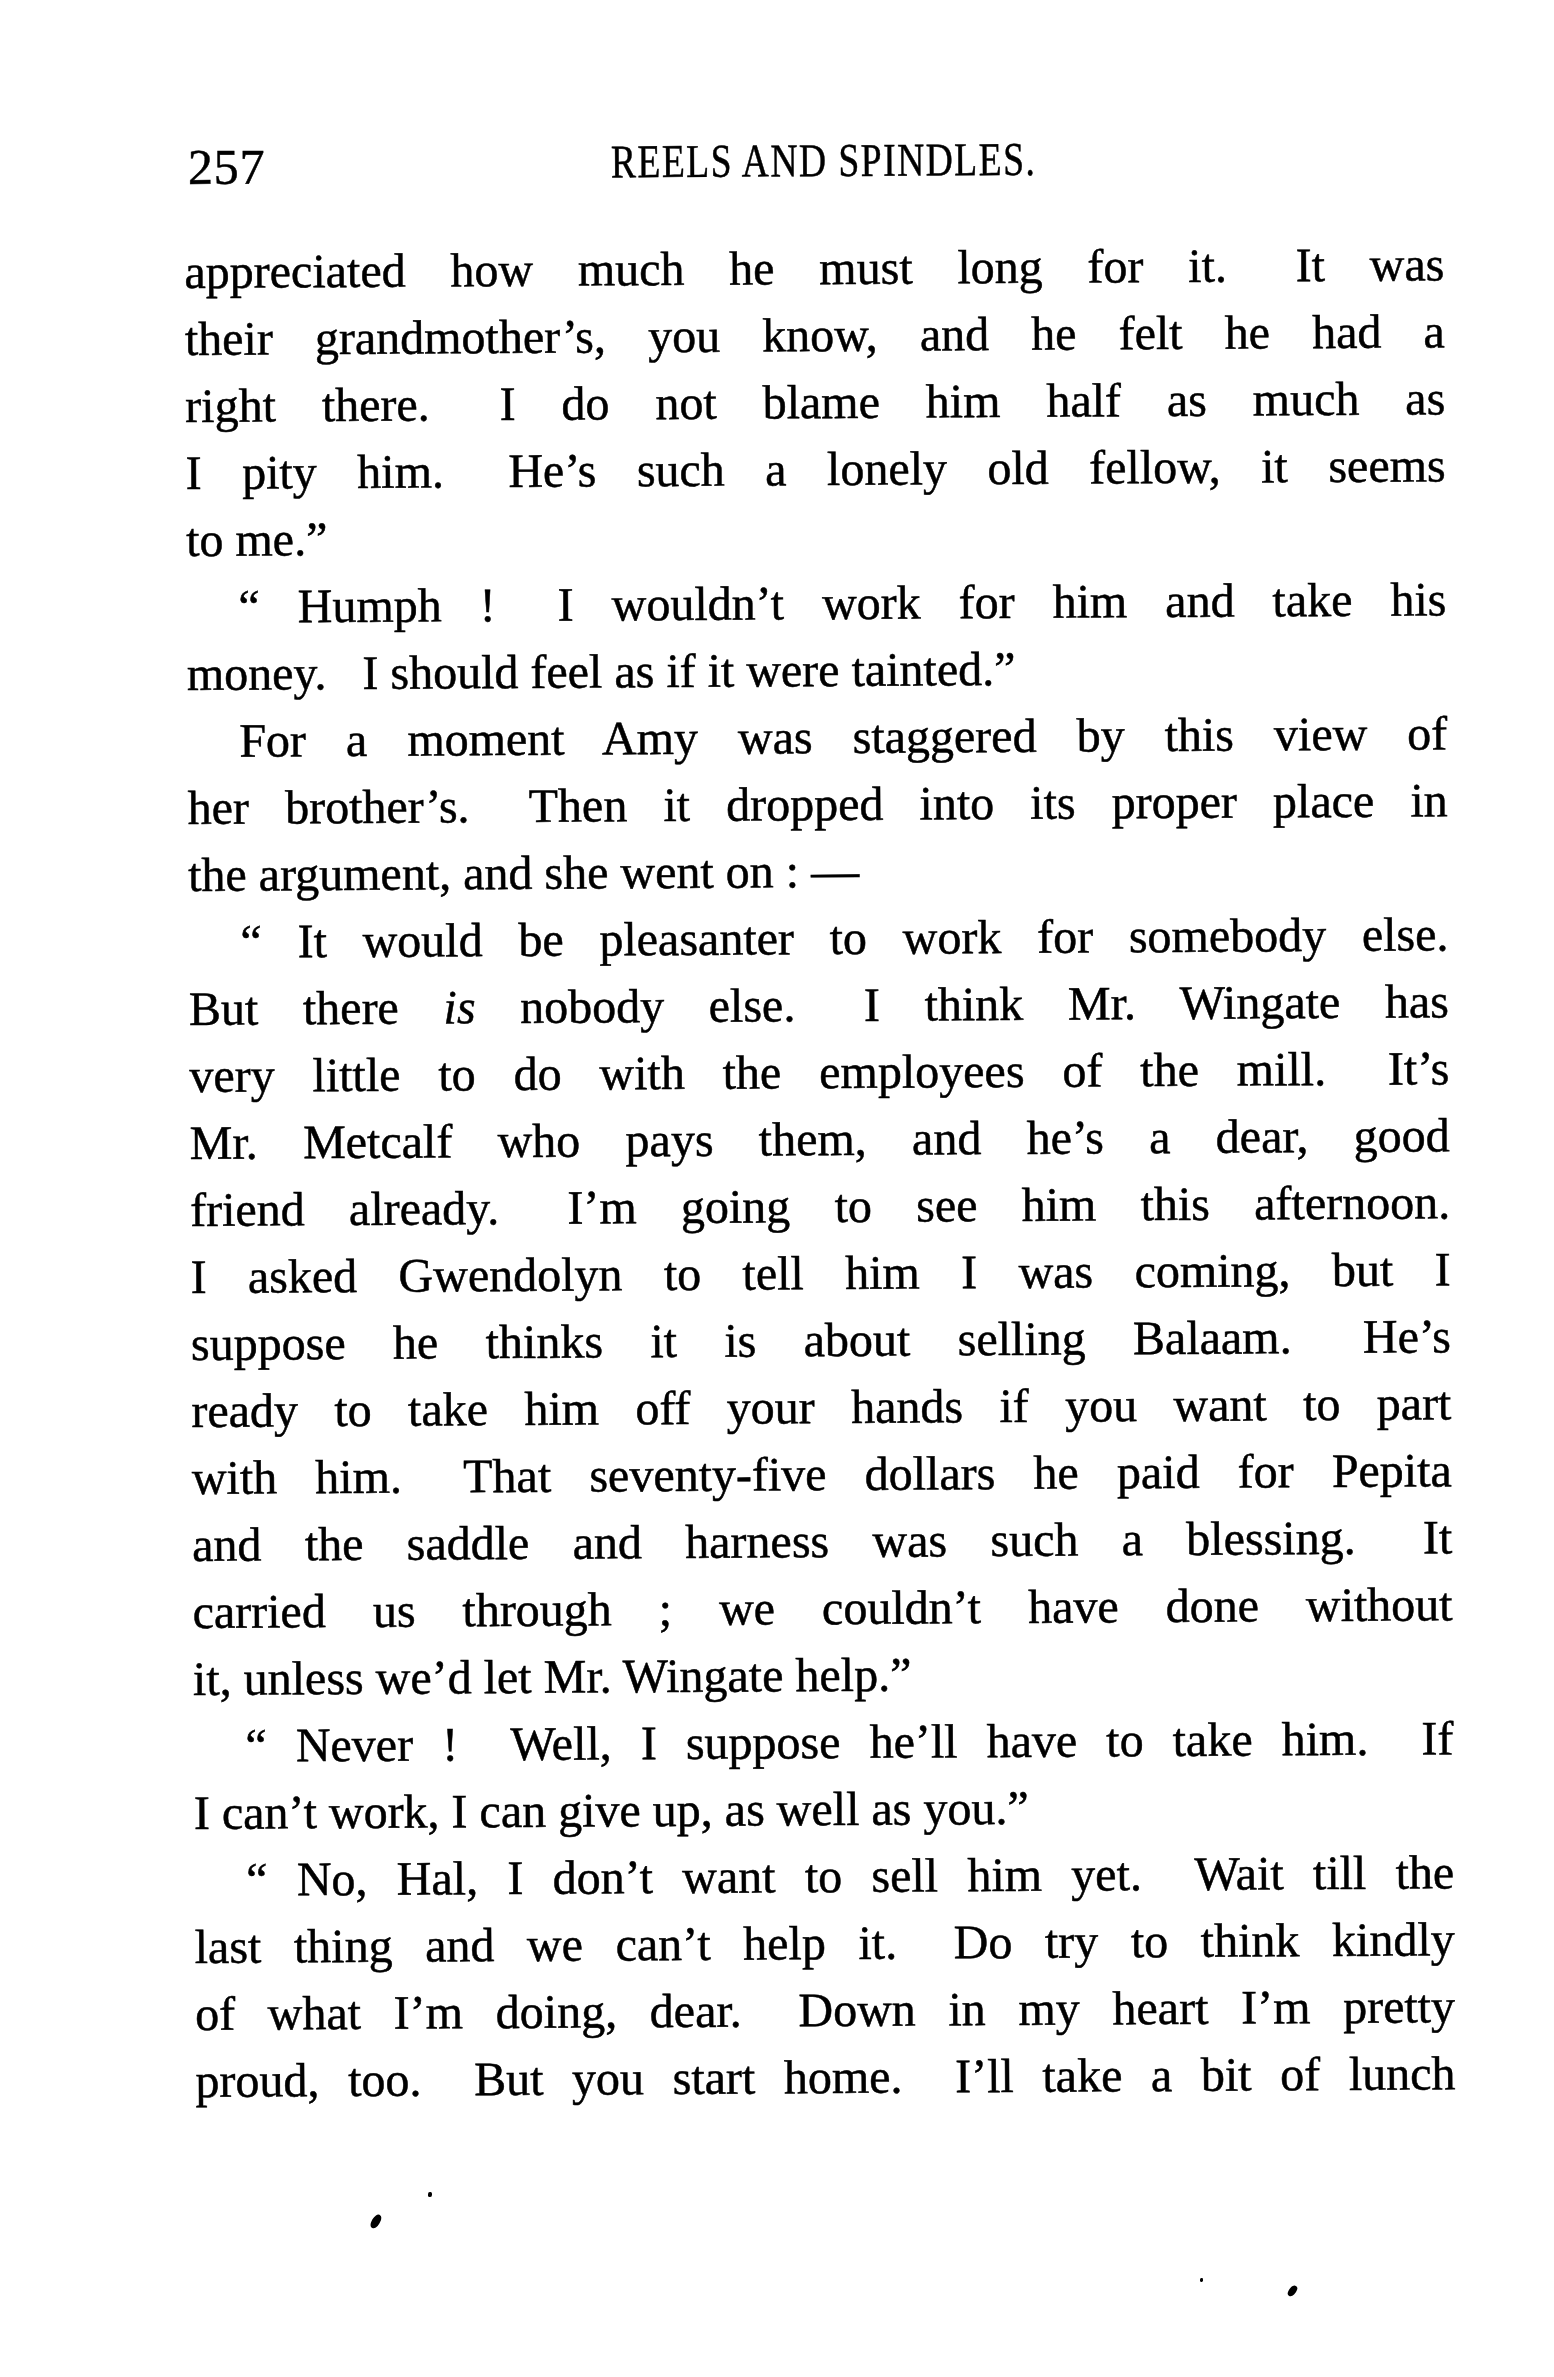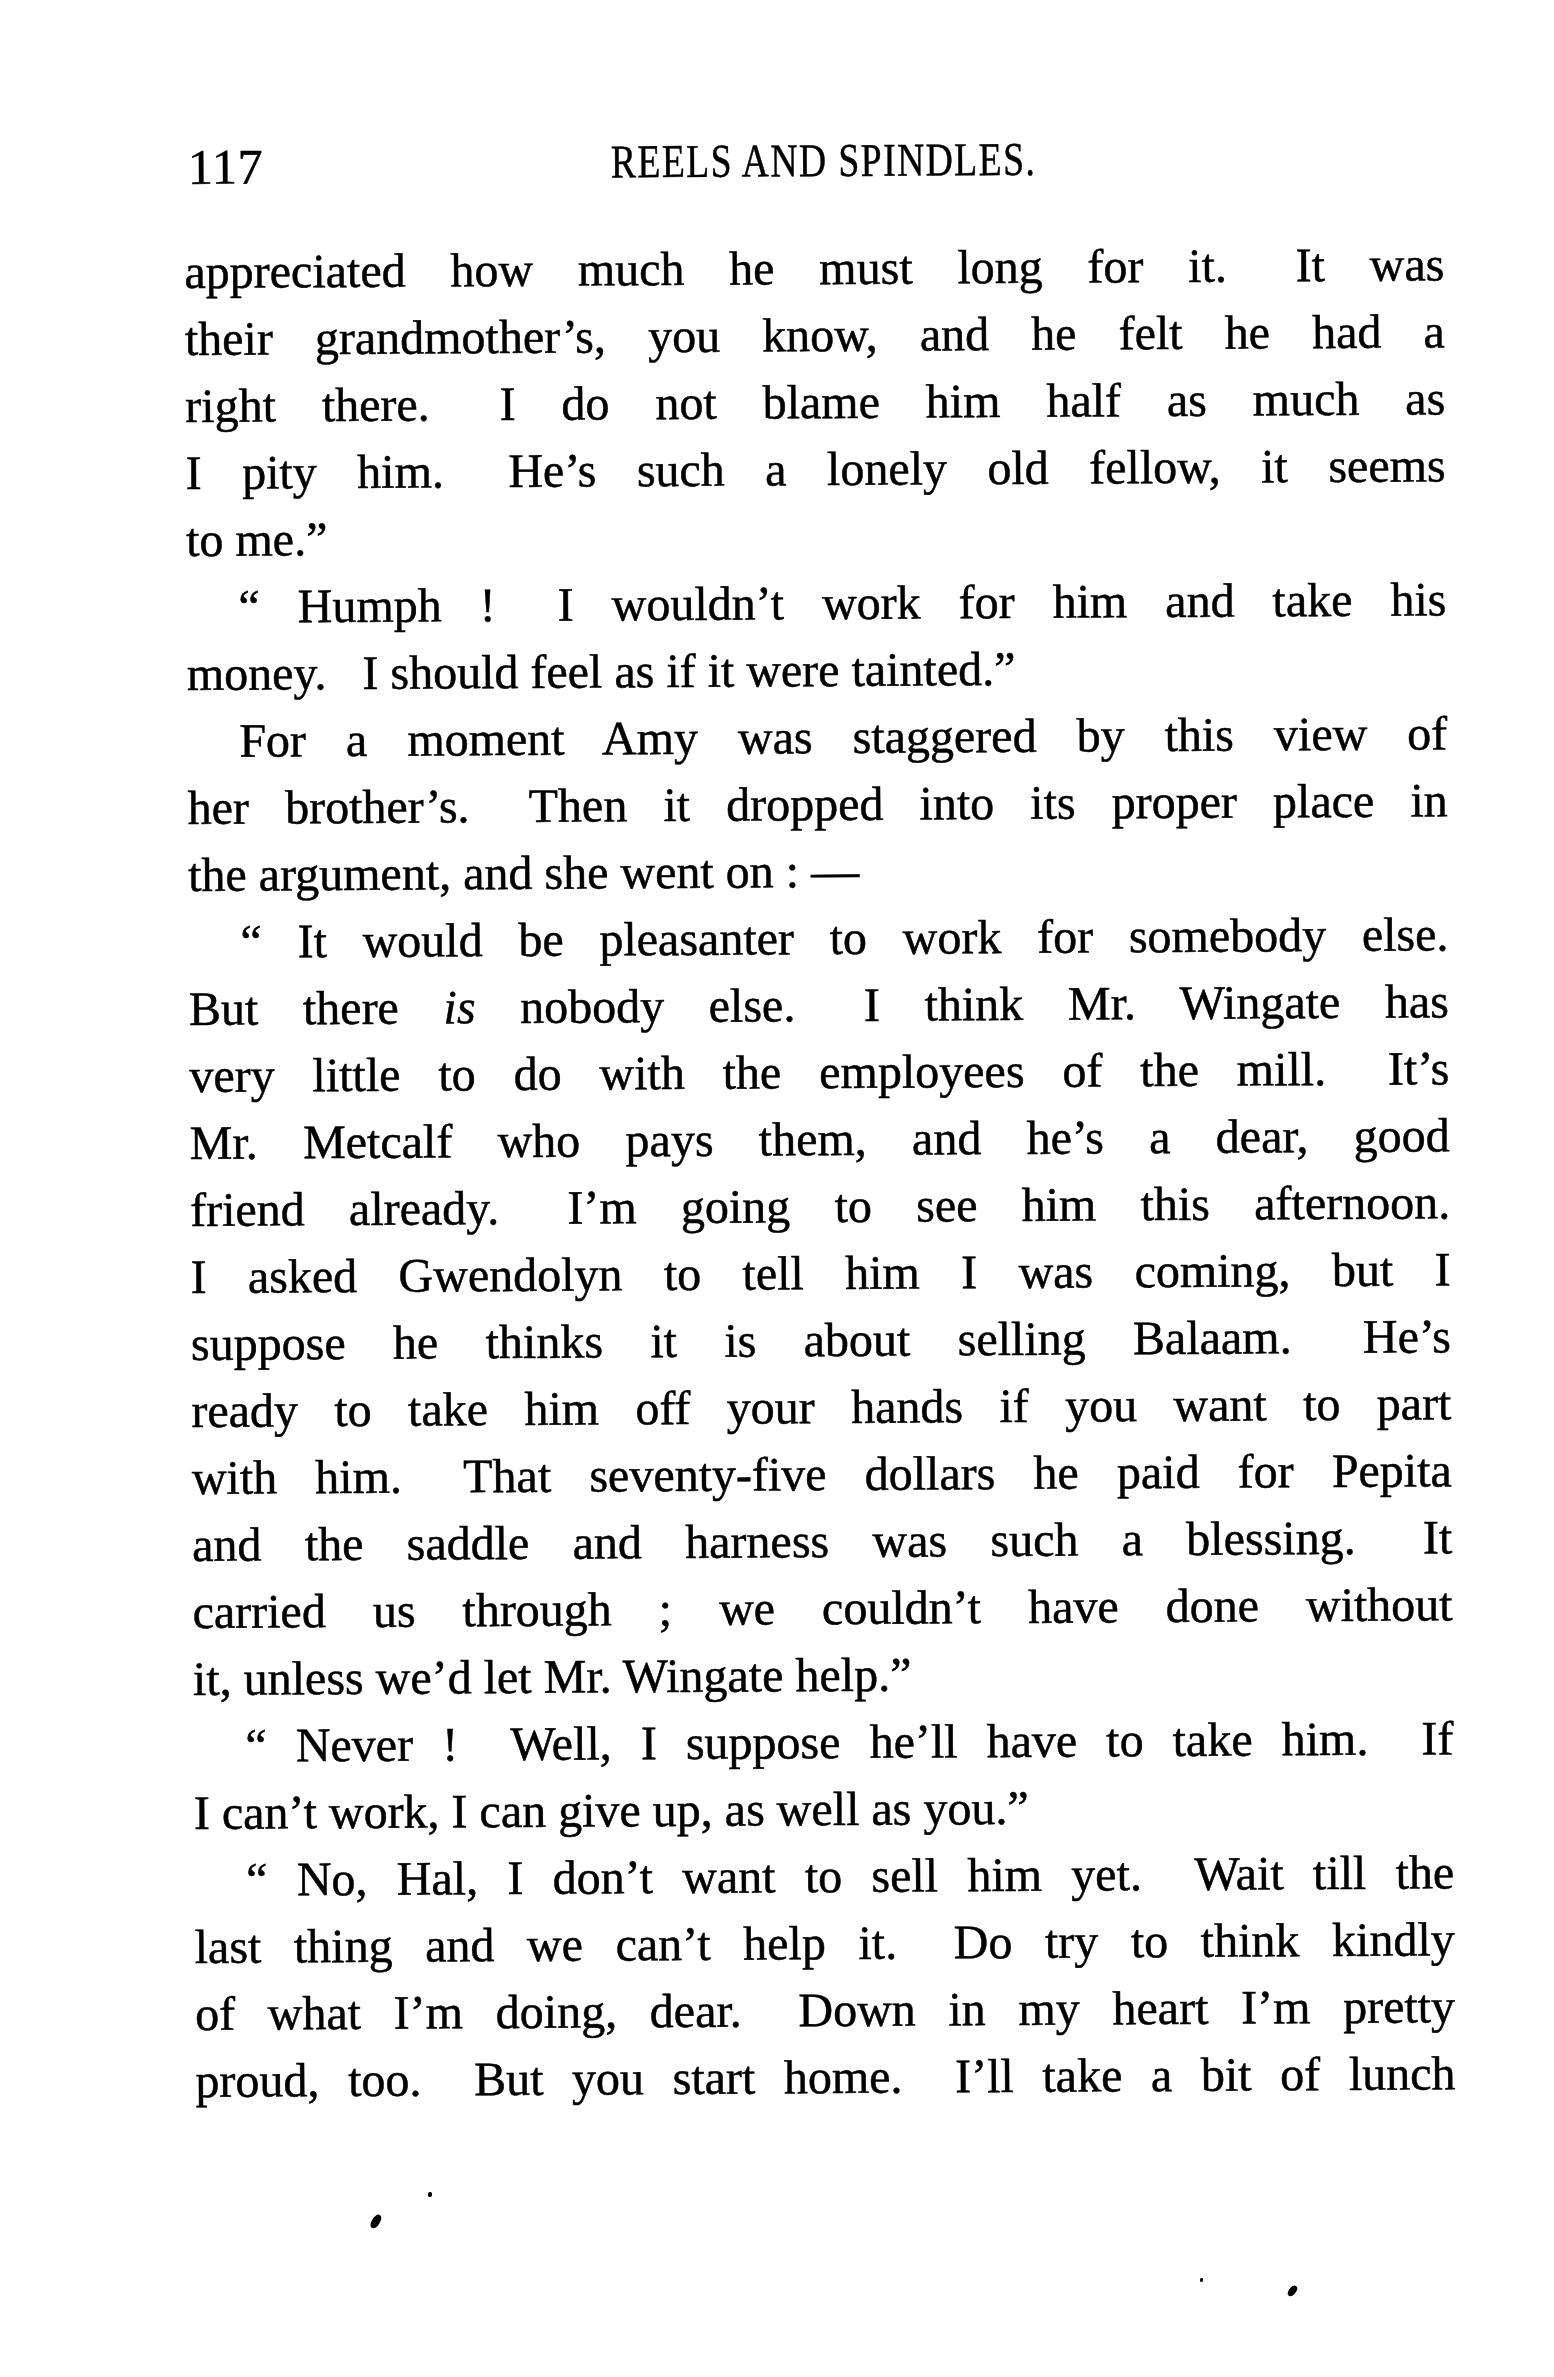--- a/index.html
+++ b/index.html
@@ -69,21 +69,21 @@
     background: #000;
     border-radius: 50% 40% 50% 40%;
   }
 </style>
 </head>
 <body>
 
 <div class="sheet">
 
   <header>
-    <div class="pagenum">117</div>
+    <div class="pagenum">257</div>
     <div class="titlewrap">
       <span class="rtitle">REELS AND SPINDLES.</span>
     </div>
   </header>
 
   <main class="pagebody">
 
   <div class="line just"><span>appreciated how much he must long for it.  It was</span></div>
       <div class="line just"><span>their grandmother’s, you know, and he felt he had a</span></div>
       <div class="line just"><span>right there.  I do not blame him half as much as</span></div>

